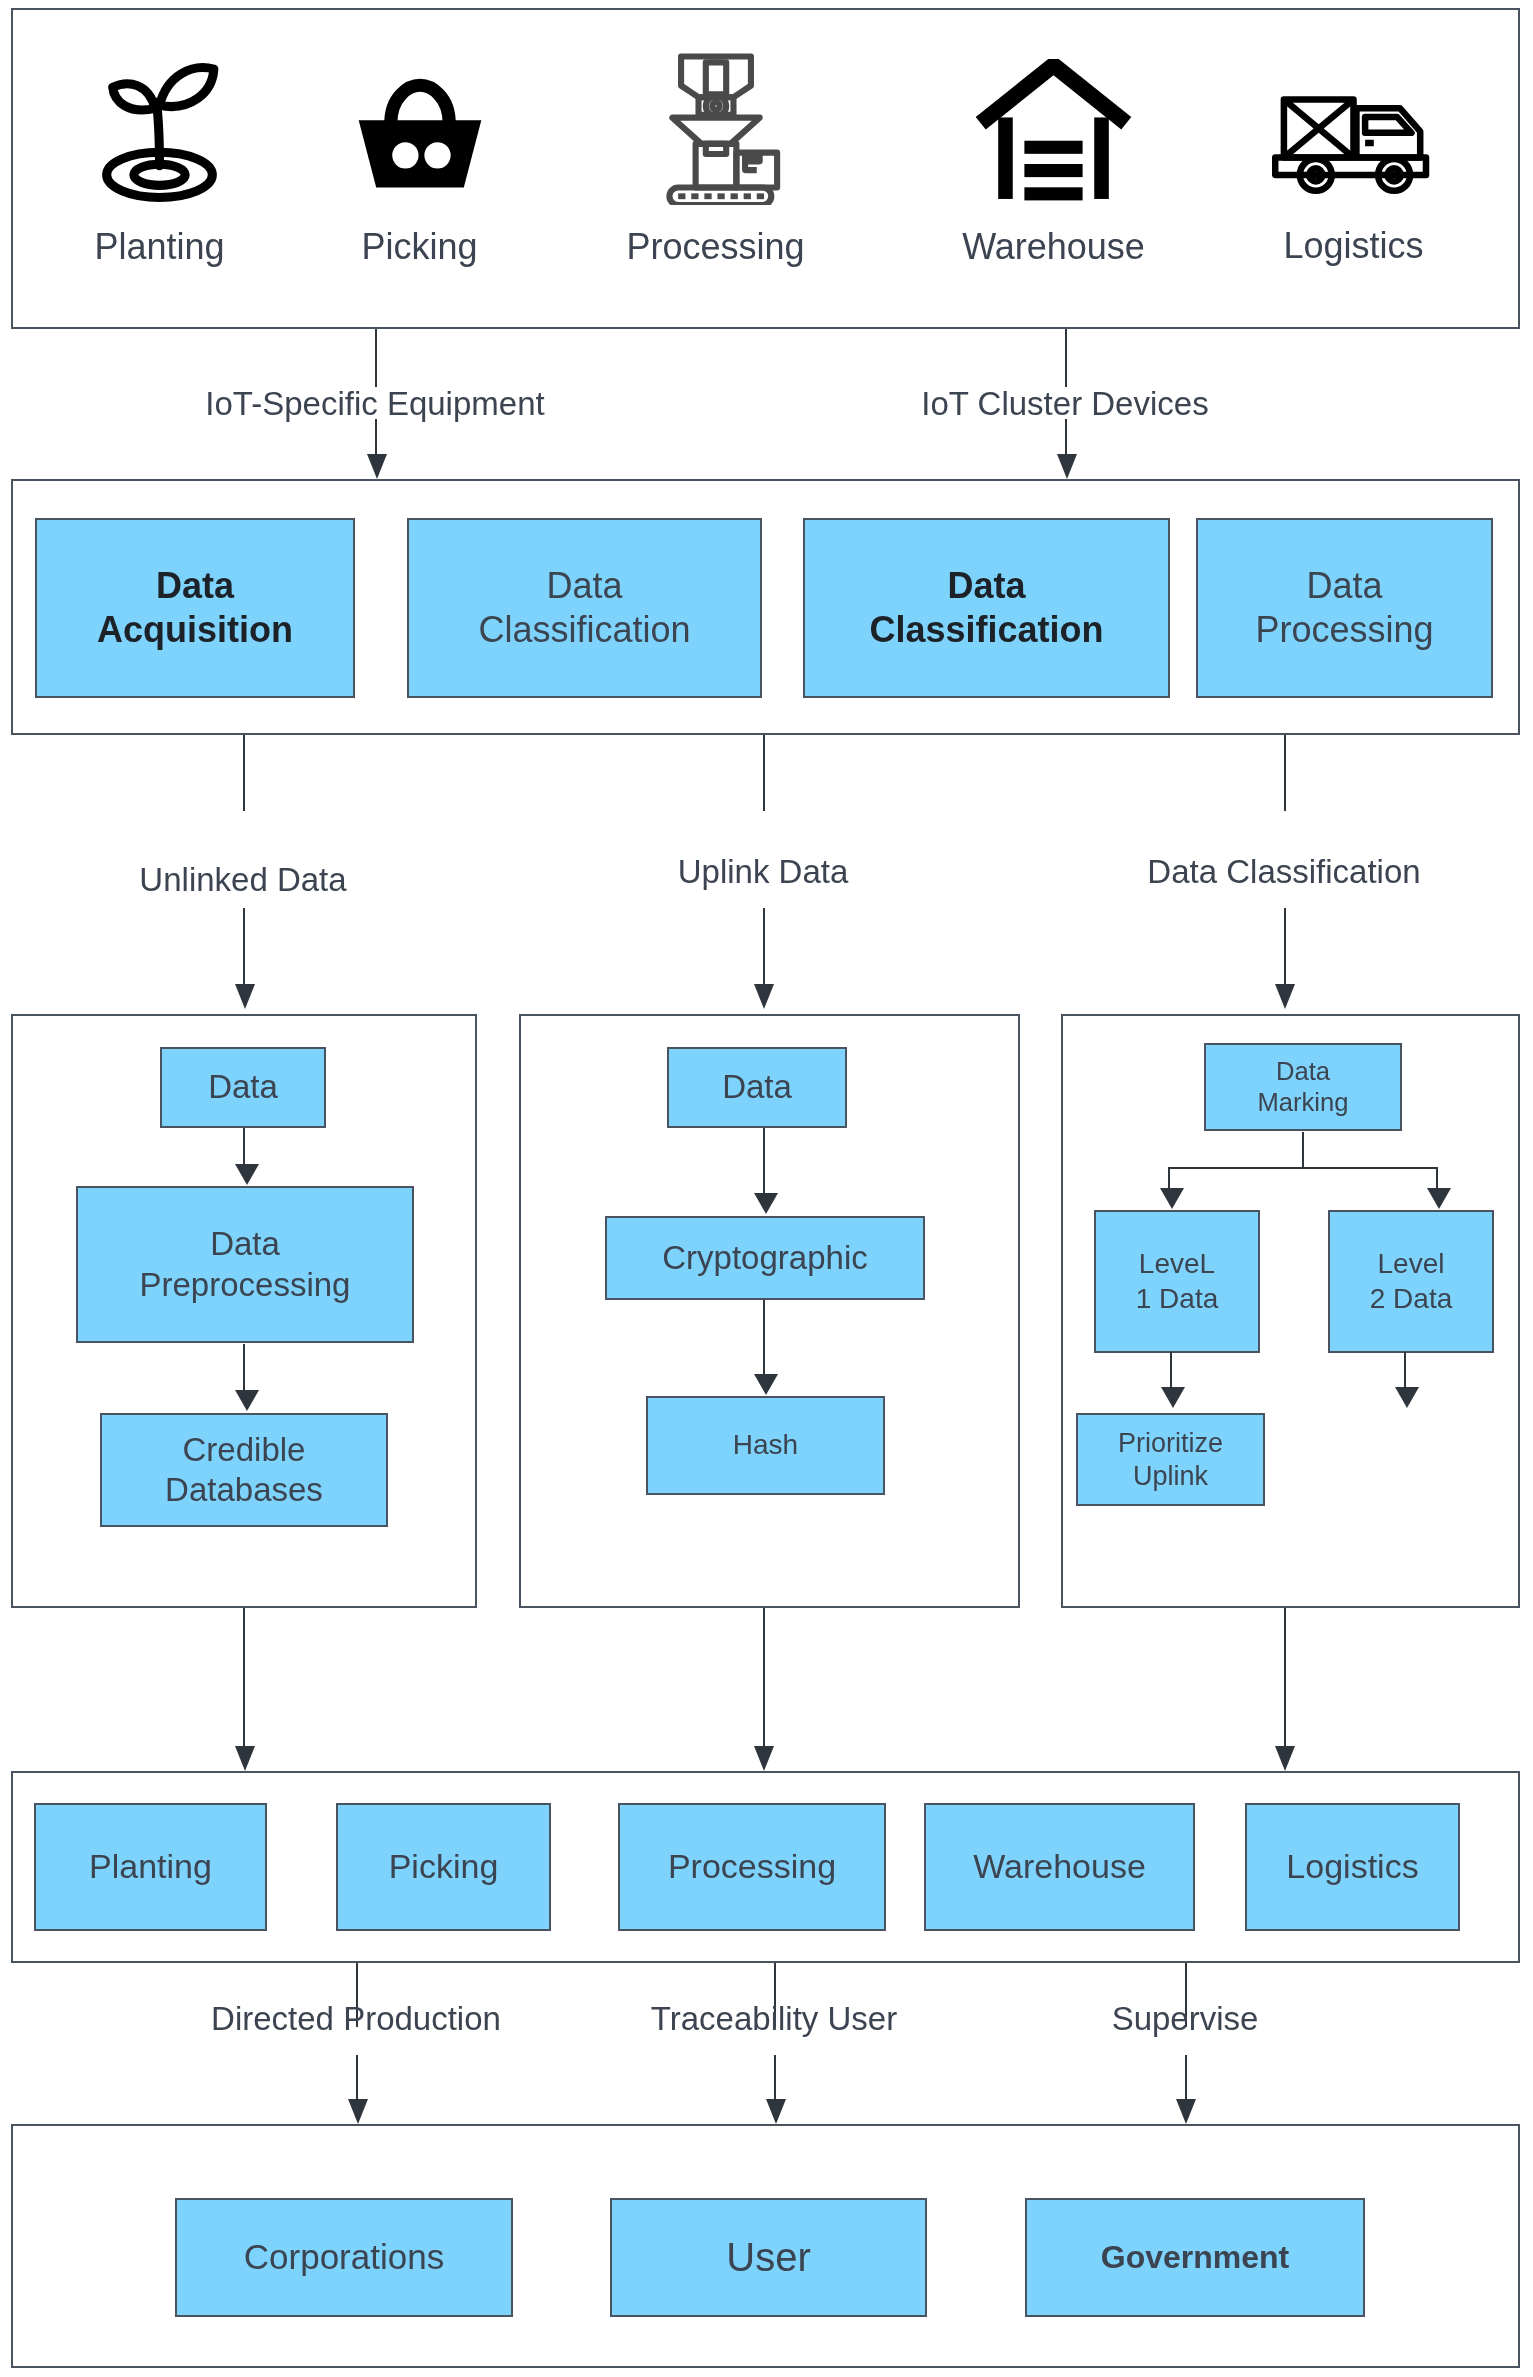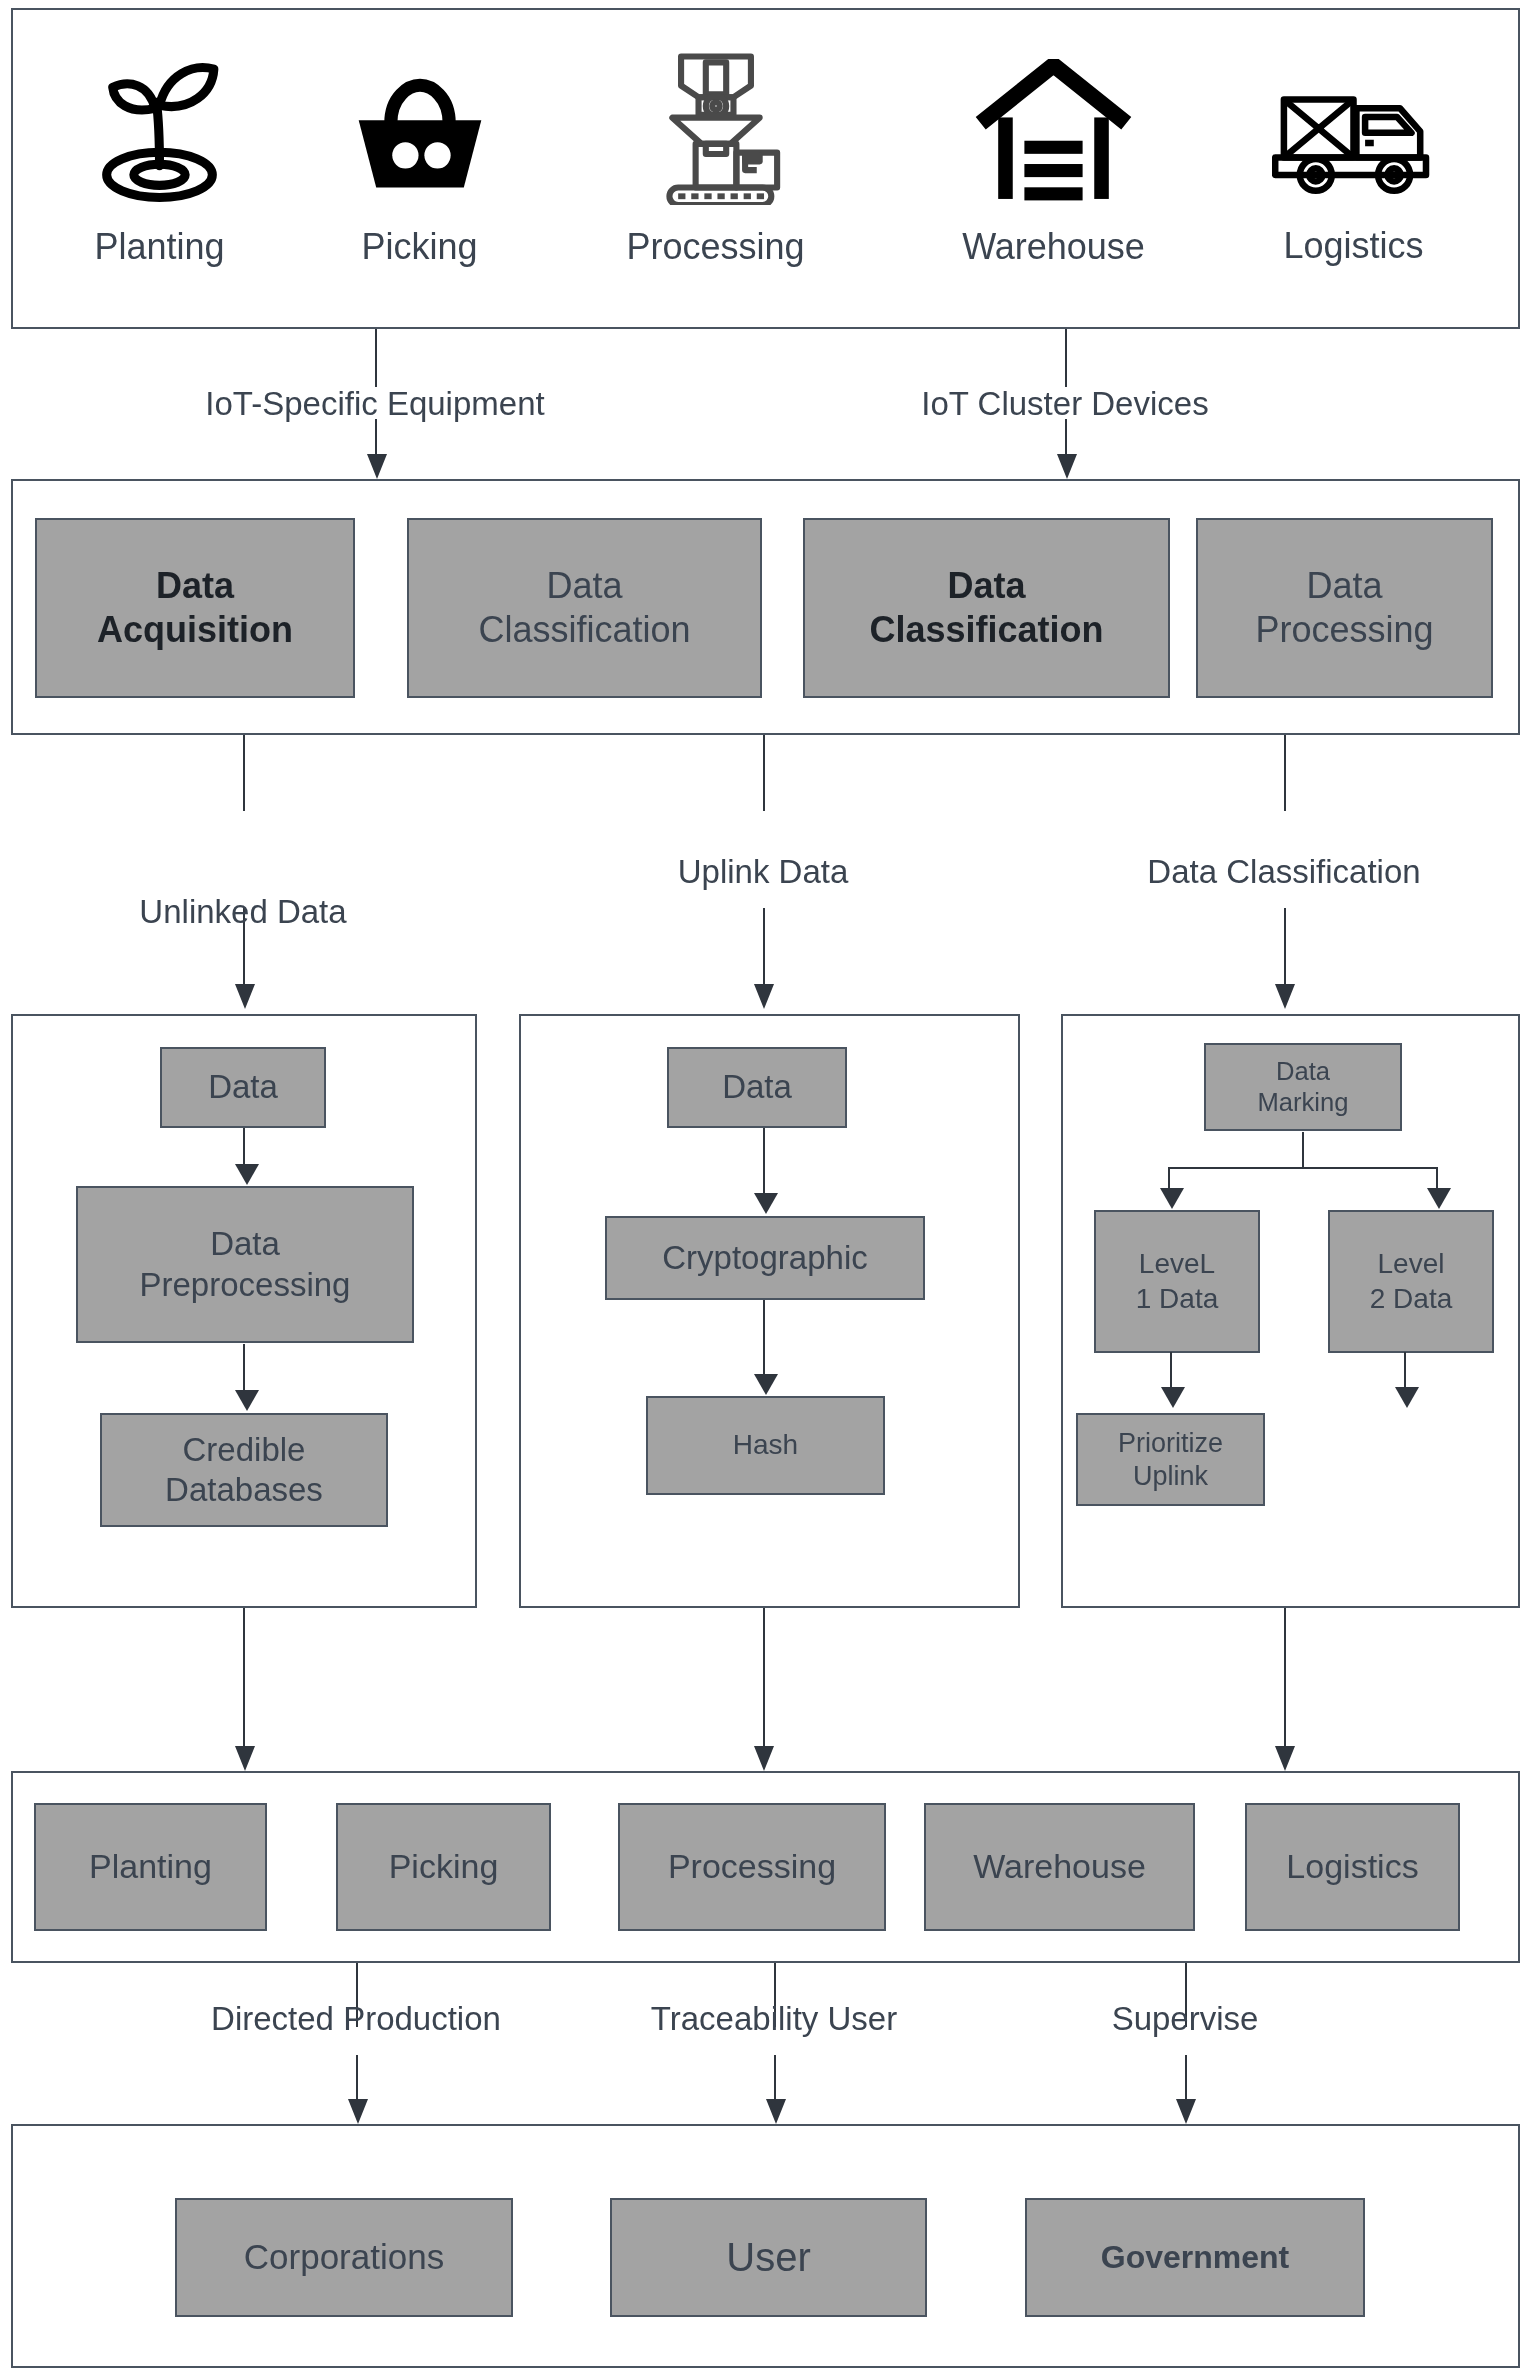--- a/index.html
+++ b/index.html
@@ -15,21 +15,21 @@
   
   .panel{
     position:absolute;
     border:2.3px solid #4a5460;
     background:#ffffff;
     box-sizing:border-box;
   }
   .node{
     position:absolute;
     border:2.3px solid #4a5460;
-    background:#a3a3a3;
+    background:#7dd3fc;
     box-sizing:border-box;
     display:flex;align-items:center;justify-content:center;
     text-align:center;
     line-height:1.22;
     white-space:pre-line;
     color:#3b4450;
   }
 
   
   .iconcell{
@@ -182,21 +182,21 @@
   <div class="node" style="left:407px;top:518px;width:355px;height:180px;font-size:36px;">Data
 Classification</div>
   <div class="node" style="left:803px;top:518px;width:367px;height:180px;font-size:36px;font-weight:bold;color:#1d2228;">Data
 Classification</div>
   <div class="node" style="left:1196px;top:518px;width:297px;height:180px;font-size:36px;">Data
 Processing</div>
 
   <div class="vline" style="left:243px;top:735px;height:76px;"></div>
   <div class="vline" style="left:243px;top:908px;height:90px;"></div>
   <div class="arrowhead" style="left:235px;top:984px;"></div>
-  <div class="elabel" style="left:243px;top:893px;">Unlinked Data</div>
+  <div class="elabel" style="left:243px;top:861px;">Unlinked Data</div>
 
   <div class="vline" style="left:763px;top:735px;height:76px;"></div>
   <div class="vline" style="left:763px;top:908px;height:90px;"></div>
   <div class="arrowhead" style="left:754px;top:984px;"></div>
   <div class="elabel" style="left:763px;top:853px;">Uplink Data</div>
 
   <div class="vline" style="left:1284px;top:735px;height:76px;"></div>
   <div class="vline" style="left:1284px;top:908px;height:90px;"></div>
   <div class="arrowhead" style="left:1275px;top:984px;"></div>
   <div class="elabel" style="left:1284px;top:853px;">Data Classification</div>

